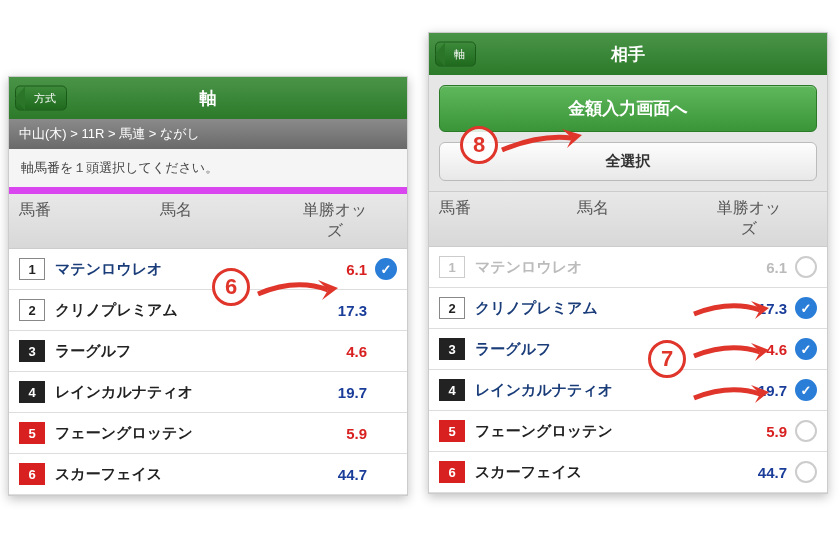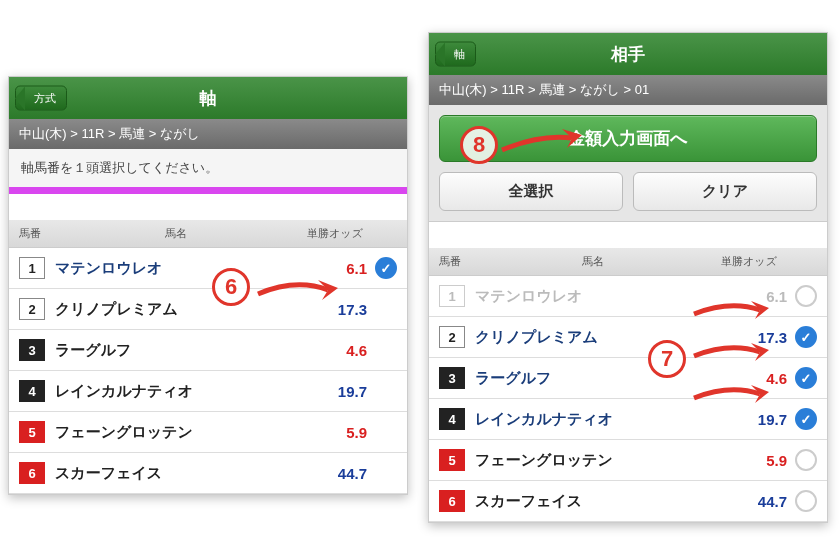--- a/index.html
+++ b/index.html
@@ -10,21 +10,21 @@
 
   .header { background: linear-gradient(to bottom, #4a9448, #2c7a2a); color: #fff; height: 42px; display: flex; align-items: center; justify-content: center; position: relative; font-size: 17px; font-weight: 600; }
   .back-btn { position: absolute; left: 6px; top: 50%; transform: translateY(-50%); background: linear-gradient(to bottom, #3d8a3b, #1f6a1d); border: 1px solid #1a5a18; color: #fff; font-size: 11px; padding: 4px 10px 4px 18px; border-radius: 5px; cursor: pointer; }
   .back-btn::before { content: ""; position: absolute; left: -1px; top: 50%; transform: translateY(-50%); width: 0; height: 0; border-top: 12px solid transparent; border-bottom: 12px solid transparent; border-right: 10px solid #2a7528; }
   .back-btn .lbl { position: relative; z-index: 1; }
 
   .breadcrumb { background: linear-gradient(to bottom, #8a8a8a, #6a6a6a); color: #fff; font-size: 13px; padding: 6px 10px; }
 
   .instruction { background: #f5f5f5; color: #444; font-size: 13px; padding: 10px 12px; border-bottom: 7px solid #d946ef; }
 
-  .col-header { display: flex; background: linear-gradient(to bottom, #e8e8e8, #d8d8d8); font-size: 11px; color: #555; padding: 6px 10px; border-bottom: 1px solid #ccc; margin-top: 26px; }
+  .col-header { display: flex; background: linear-gradient(to bottom, #e8e8e8, #d8d8d8); font-size: 16px; color: #555; padding: 6px 10px; border-bottom: 1px solid #ccc; }
   .col-num { width: 38px; }
   .col-name { flex: 1; text-align: center; }
   .col-odds { width: 80px; text-align: center; margin-right: 28px; }
   .panel-left .col-odds { margin-right: 22px; }
 
   .row { display: flex; align-items: center; padding: 9px 10px; border-bottom: 1px solid #ddd; font-size: 15px; background:#fff; }
   .row.disabled { color: #bbb; }
   .num-box { width: 26px; height: 22px; border: 1px solid #888; display: flex; align-items: center; justify-content: center; font-size: 13px; font-weight: 600; margin-right: 10px; background: #fff; color: #222; }
   .num-box.black { background: #222; color: #fff; border-color: #222; }
   .num-box.red { background: #d92020; color: #fff; border-color: #d92020; }
@@ -105,26 +105,24 @@
         <div class="check" style="visibility: hidden;"></div>
       </div>
     </div>
 </div>
 
 <div class="panel panel-right">
   <div class="header">
     <button class="back-btn"><span class="lbl">軸</span></button>
     <span>相手</span>
   </div>
-  <div class="breadcrumb">中山(木) &gt; 11R &gt; 馬連 &gt; ながし &gt; 01</div>
   <div class="action-area">
     <button class="btn-primary">金額入力画面へ</button>
     <div class="btn-row">
       <button class="btn-secondary">全選択</button>
-      <button class="btn-secondary">クリア</button>
     </div>
   </div>
   <div class="col-header">
     <span class="col-num">馬番</span>
     <span class="col-name">馬名</span>
     <span class="col-odds">単勝オッズ</span>
   </div>
   <div id="right-rows">
       <div class="row disabled">
         <div class="num-box white">1</div>

